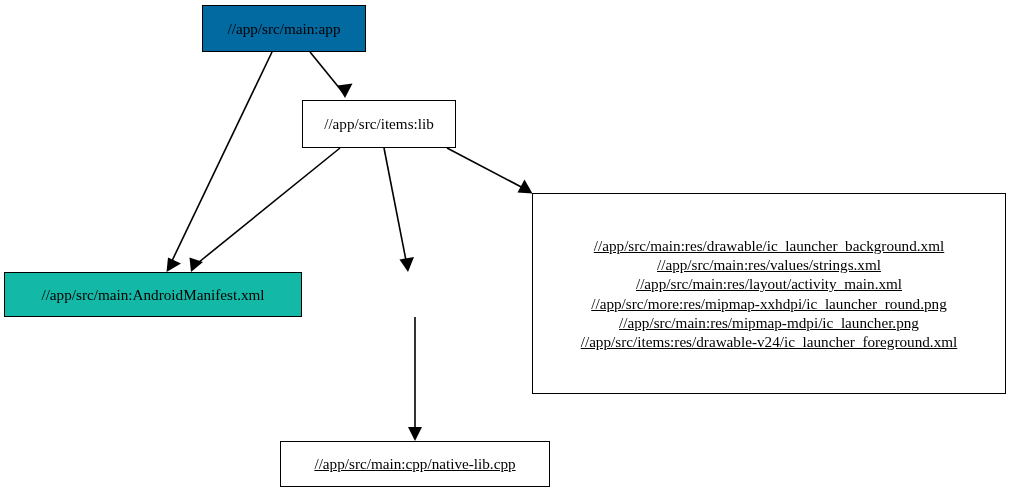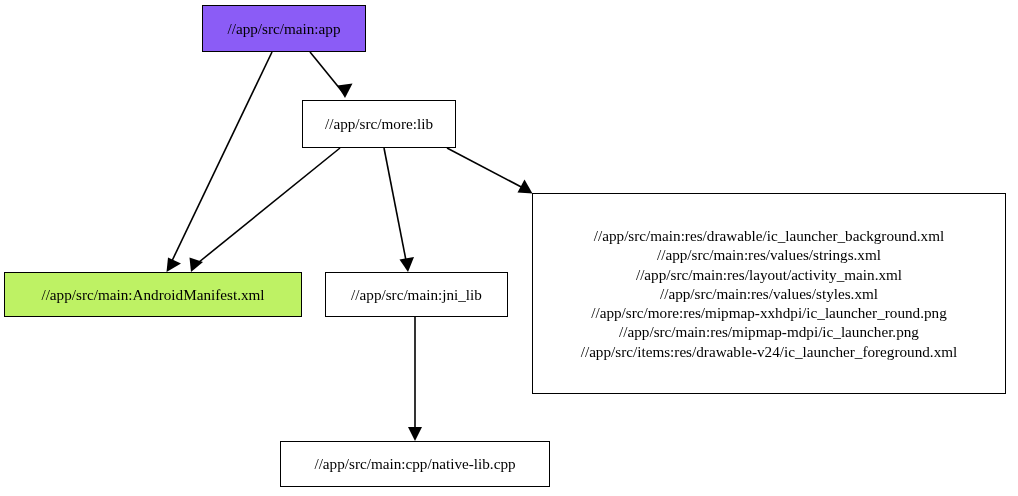--- a/index.html
+++ b/index.html
@@ -39,20 +39,21 @@
     font-family: "Liberation Serif", "DejaVu Serif", serif;
     font-size: 15.2px;
     line-height: 1.0;
     color: #000000;
     white-space: nowrap;
   }
   .graph-node.multiline {
     white-space: normal;
     line-height: 19.2px;
     padding: 5px 2px;
+    text-decoration: underline;
   }
   .node-label {
     display: block;
   }
   .multiline .node-label {
     display: block;
     width: 100%;
   }
   .res-line {
     display: block;
@@ -84,45 +85,41 @@
     <g>
       <path d="M447,148 L527,190" stroke="#000000" stroke-width="1.6" fill="none"></path>
       <polygon points="532.5,193.5 517.5,192.5 524.5,179.5" fill="#000000"></polygon>
     </g>
     <g>
       <path d="M415,317 L415,432" stroke="#000000" stroke-width="1.6" fill="none"></path>
       <polygon points="415,441 408,427 422,427" fill="#000000"></polygon>
     </g>
   </svg>
 
-  <div class="graph-node" style="left: 202px; top: 5px; width: 164px; height: 47px; border-color: rgb(0, 0, 0); background: #8b5cf6;">
+  <div class="graph-node" style="left: 202px; top: 5px; width: 164px; height: 47px; border-color: rgb(0, 0, 0); background: #0369a1;">
     <span class="node-label">//app/src/main:app</span>
   </div>
 
   <div class="graph-node" style="left: 302px; top: 100px; width: 154px; height: 48px; border-color: rgb(0, 0, 0); background: rgb(255, 255, 255);">
-    <span class="node-label">//app/src/more:lib</span>
+    <span class="node-label">//app/src/items:lib</span>
   </div>
 
-  <div class="graph-node" style="left: 4px; top: 272px; width: 298px; height: 45px; border-color: rgb(0, 0, 0); background: #bef264;">
+  <div class="graph-node" style="left: 4px; top: 272px; width: 298px; height: 45px; border-color: rgb(0, 0, 0); background: #14b8a6;">
     <span class="node-label">//app/src/main:AndroidManifest.xml</span>
   </div>
 
-  <div class="graph-node" style="left: 325px; top: 272px; width: 183px; height: 45px; border-color: rgb(0, 0, 0); background: rgb(255, 255, 255);">
-    <span class="node-label">//app/src/main:jni_lib</span>
-  </div>
 
   <div class="graph-node multiline" style="left: 532px; top: 193px; width: 474px; height: 201px; border-color: rgb(0, 0, 0); background: rgb(255, 255, 255);">
     <span class="node-label" id="res-group-lines">
         <span class="res-line">//app/src/main:res/drawable/ic_launcher_background.xml</span>
         <span class="res-line">//app/src/main:res/values/strings.xml</span>
         <span class="res-line">//app/src/main:res/layout/activity_main.xml</span>
-        <span class="res-line">//app/src/main:res/values/styles.xml</span>
         <span class="res-line">//app/src/more:res/mipmap-xxhdpi/ic_launcher_round.png</span>
         <span class="res-line">//app/src/main:res/mipmap-mdpi/ic_launcher.png</span>
         <span class="res-line">//app/src/items:res/drawable-v24/ic_launcher_foreground.xml</span>
       </span>
   </div>
 
-  <div class="graph-node" style="left: 280px; top: 441px; width: 270px; height: 46px; border-color: rgb(0, 0, 0); background: rgb(255, 255, 255);">
+  <div class="graph-node" style="left: 280px; top: 441px; width: 270px; height: 46px; border-color: rgb(0, 0, 0); background: rgb(255, 255, 255); text-decoration: underline;">
     <span class="node-label">//app/src/main:cpp/native-lib.cpp</span>
   </div>
 
 </div>
 
 </body></html>

